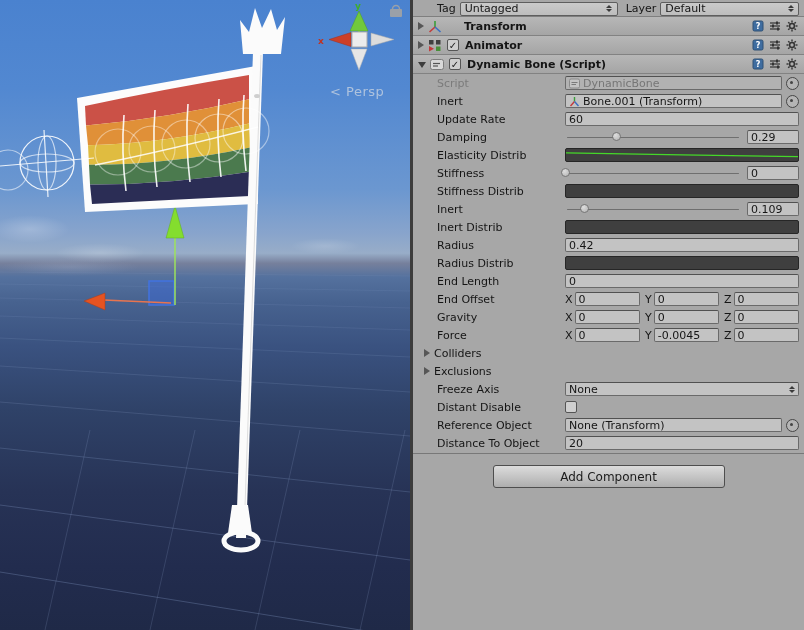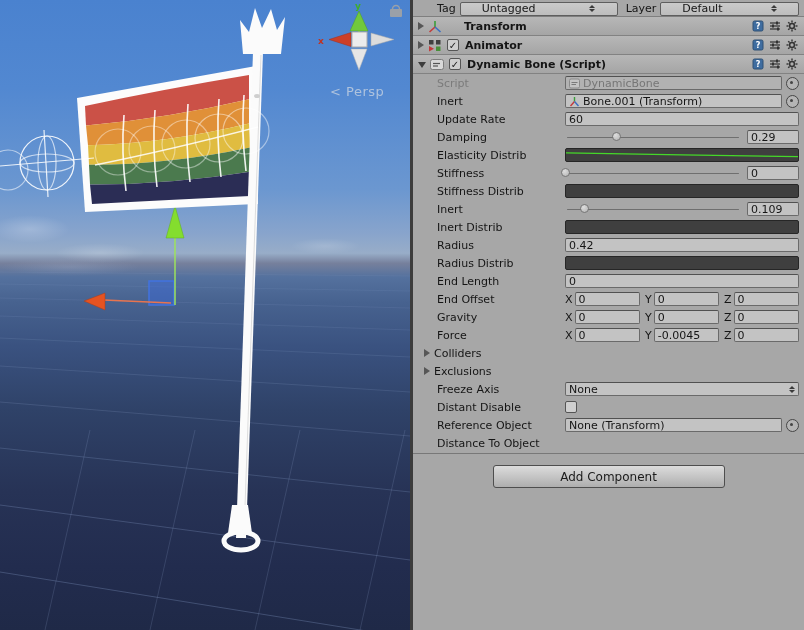--- a/index.html
+++ b/index.html
@@ -21,21 +21,21 @@
   #divider{position:absolute;left:410px;top:0;width:3px;height:630px;background:#3c3c3c;}
 
   
   #inspector{position:absolute;left:413px;top:0;width:391px;height:630px;
       background:#a7a7a7;font-size:11px;color:#151515;}
 
   .tagbar{height:17px;display:flex;align-items:center;padding:1px 5px 0 24px;
       border-bottom:1px solid #7f7f7f;box-sizing:border-box;}
   .tagbar .lbl{margin-right:4px;}
   .dd{height:14px;background:linear-gradient(#cacaca,#bdbdbd);border:1px solid #5e5e5e;
-      border-radius:2px;display:flex;align-items:center;padding:0 21px;box-sizing:border-box;}
+      border-radius:2px;display:flex;align-items:center;padding:0 4px;box-sizing:border-box;}
   .dd-tag{width:158px;margin-right:8px;}
   .dd-layer{flex:1;}
   .popup{width:7px;display:flex;flex-direction:column;align-items:center;margin-left:auto;}
   .popup i{display:block;width:0;height:0;border-left:3px solid transparent;border-right:3px solid transparent;}
   .popup i.up{border-bottom:3px solid #3a3a3a;margin-bottom:1px;}
   .popup i.dn{border-top:3px solid #3a3a3a;}
 
   .chead{height:19px;display:flex;align-items:center;position:relative;
       background:linear-gradient(#b7b7b7,#a5a5a5);border-bottom:1px solid #828282;
       box-sizing:border-box;padding:0 5px;}
@@ -511,20 +511,23 @@
     <div class="prow">
       <span class="plabel">Reference Object</span>
       <div class="pfield">
         <span>None (Transform)</span>
       </div>
       <span class="picker"></span>
     </div>
 
     <div class="prow">
       <span class="plabel">Distance To Object</span>
+      <div class="pfield">
+          <span>20</span>
+        </div>
     </div>
 
     <div id="insp-divider"></div>
 
     <div id="addc-wrap">
       <div id="add-component">Add Component</div>
     </div>
   </div>
 </div>
 

